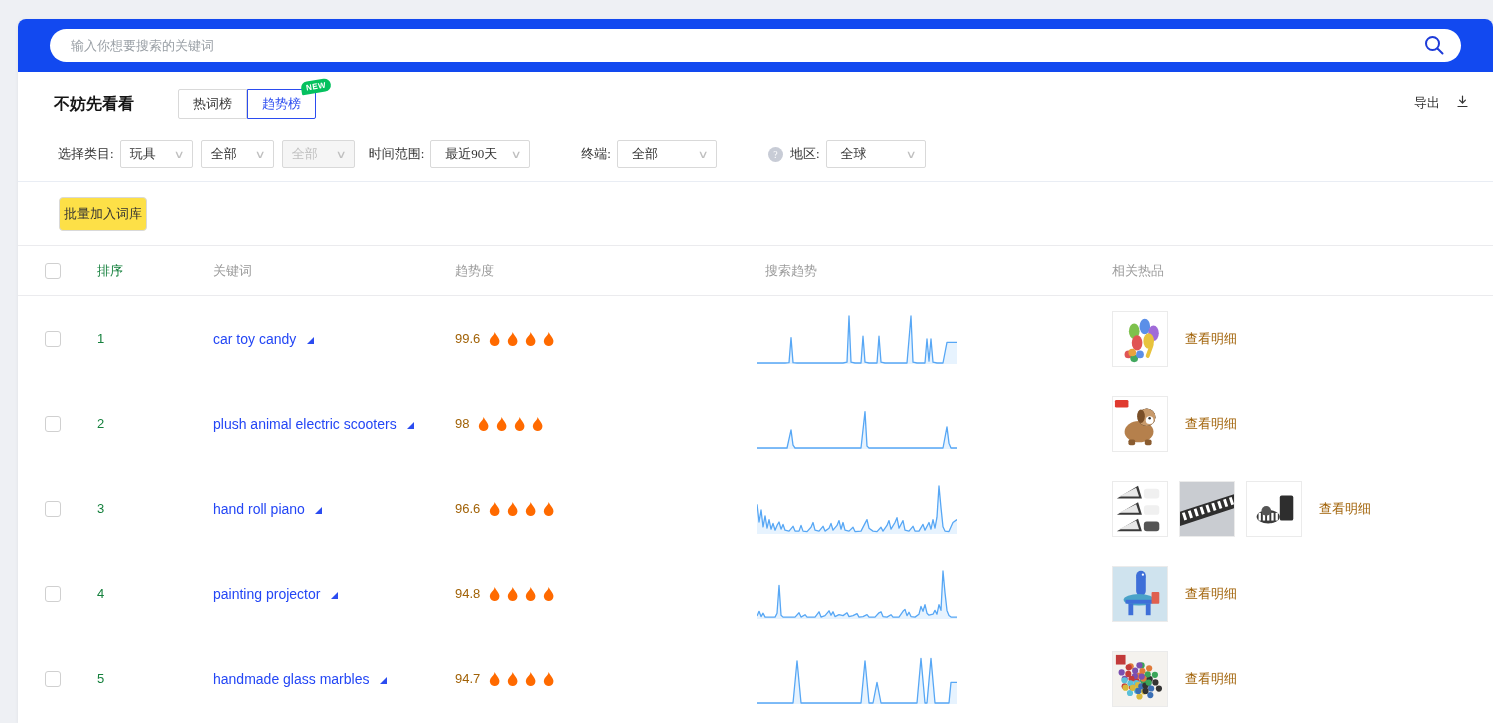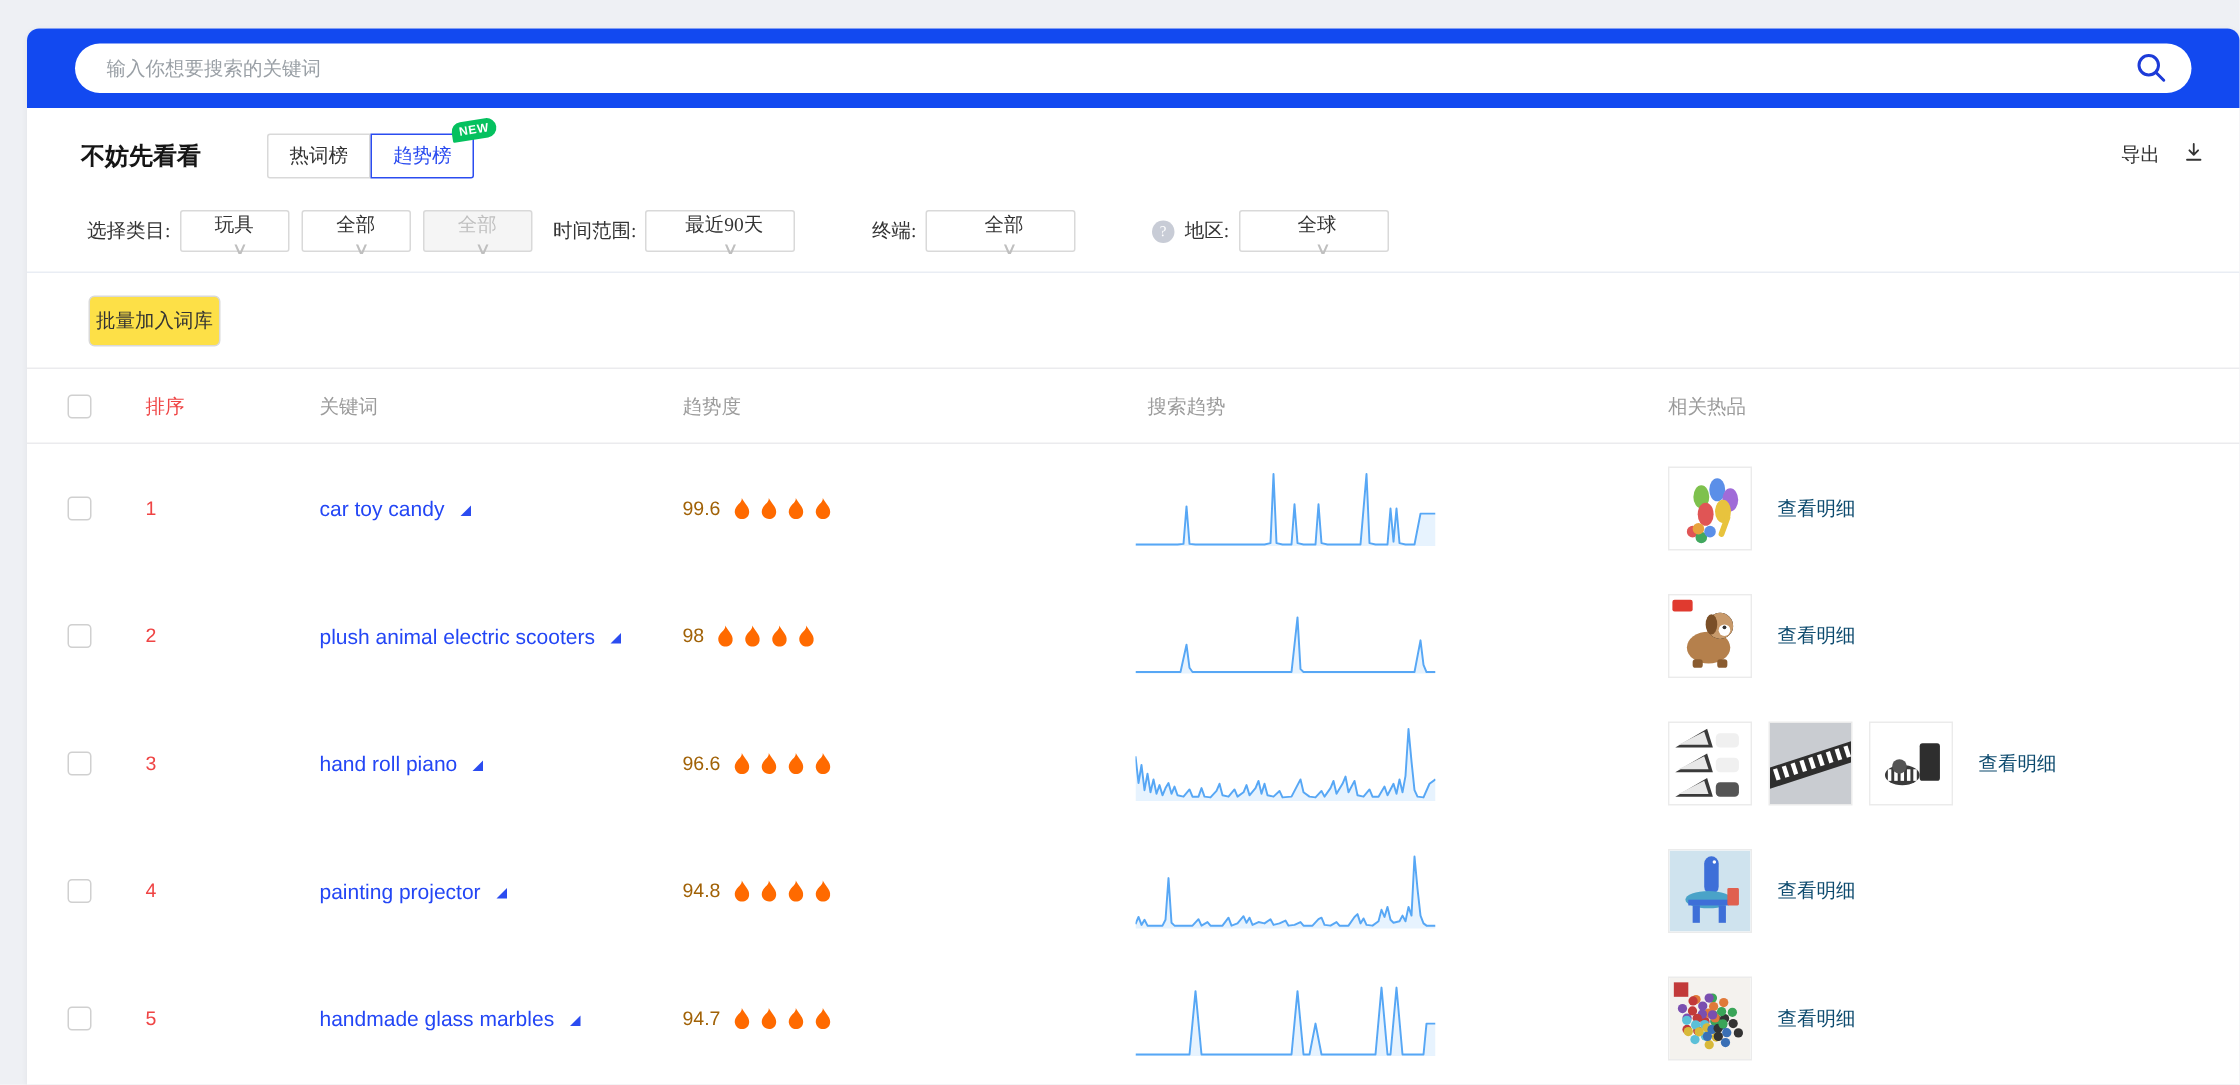--- a/index.html
+++ b/index.html
@@ -30,50 +30,50 @@
     font-size:8px; font-weight:bold; padding:2px 5px 2px 5px; border-radius:7px 7px 7px 1px;
     transform:rotate(-9deg); letter-spacing:.5px; z-index:2; }
   .export { position:absolute; right:24px; top:22px; display:flex; align-items:center; gap:16px;
     font-size:13px; color:#333; cursor:pointer; }
 
   
   .filters { display:flex; align-items:center; padding:21px 0 0 40px; font-size:13px; color:#333;font-family:Liberation Serif, serif; }
   .flabel { margin-right:6px; white-space:nowrap; }
   .select { height:28px; border:1px solid #d9d9d9; border-radius:2px; background:#fff;
     display:flex; align-items:center; justify-content:space-between; padding:0 9px;
-    font-size:13px; color:#333; cursor:pointer; margin-right:8px;flex-direction:column; }
+    font-size:13px; color:#333; cursor:pointer; margin-right:8px; }
   .select .caret { color:#bfbfbf; font-size:11px; transform:scaleX(1.4); margin-left:8px; }
   .select.disabled { background:#f5f5f5; color:#c0c0c0; cursor:not-allowed; }
   .w72 { width:73px; } .w100 { width:100px;padding-left:14px; }
   .help-icon { width:15px; height:15px; border-radius:50%; background:#c8ccd6; color:#fff;
     font-size:10px; display:flex; align-items:center; justify-content:center; margin:0 7px 0 43px; }
   .divider { height:1px; background:#e9edf4; margin-top:13px; }
 
   
   .batch-btn { margin:15px 0 0 41px; height:34px; padding:0 4px; background:#fde047;
     border:1px solid #d9d9d9; border-radius:4px; font-size:13px; color:#333; cursor:pointer; }
 
   
   .thead { display:flex; align-items:center; height:51px; border-top:1px solid #ebebee;
     border-bottom:1px solid #ebebee; margin-top:14px; color:#9b9b9b; font-size:13px; }
   .trow { display:flex; align-items:center; height:85px; font-size:13px; color:#333; }
   .c-check { padding-left:27px; width:79px; flex:none; }
-  .c-rank { width:116px; flex:none; color:#ef4444; }
+  .c-rank { width:116px; flex:none; color:#15803d; }
   .c-kw { width:242px; flex:none; }
   .c-score { width:292px; flex:none; display:flex; align-items:center; gap:3px; }
   .c-trend { width:357px; flex:none; padding-left:10px; }
   .c-prod { flex:1; display:flex; align-items:center; gap:11px; padding-left:8px; }
   .checkbox { width:16px; height:16px; border:1px solid #d0d0d0; border-radius:3px; background:#fff; cursor:pointer; }
   .kw-link { color:#2346f5; font-size:14px; text-decoration:none; cursor:pointer; }
   .up-tri { display:inline-block; width:0; height:0; border-bottom:7px solid #2b4cf0;
     border-left:7px solid transparent; margin-left:7px; }
   .score-num { color:#a16207; margin-right:4px; }
   .fire { width:15px; height:16px; display:inline-block; }
   .thumb { width:56px; height:56px; border:1px solid #ebebeb; background:#fff; flex:none; }
-  .detail-link { color:#0c4a6e; font-size:13px; cursor:pointer; margin-left:6px; white-space:nowrap; }
+  .detail-link { color:#a16207; font-size:13px; cursor:pointer; margin-left:6px; white-space:nowrap; }
   .sparksvg { display:block; }
 </style>
 </head>
 <body>
 
 <div class="card">
 
   
   <div class="bluebar">
     <div class="searchwrap">

